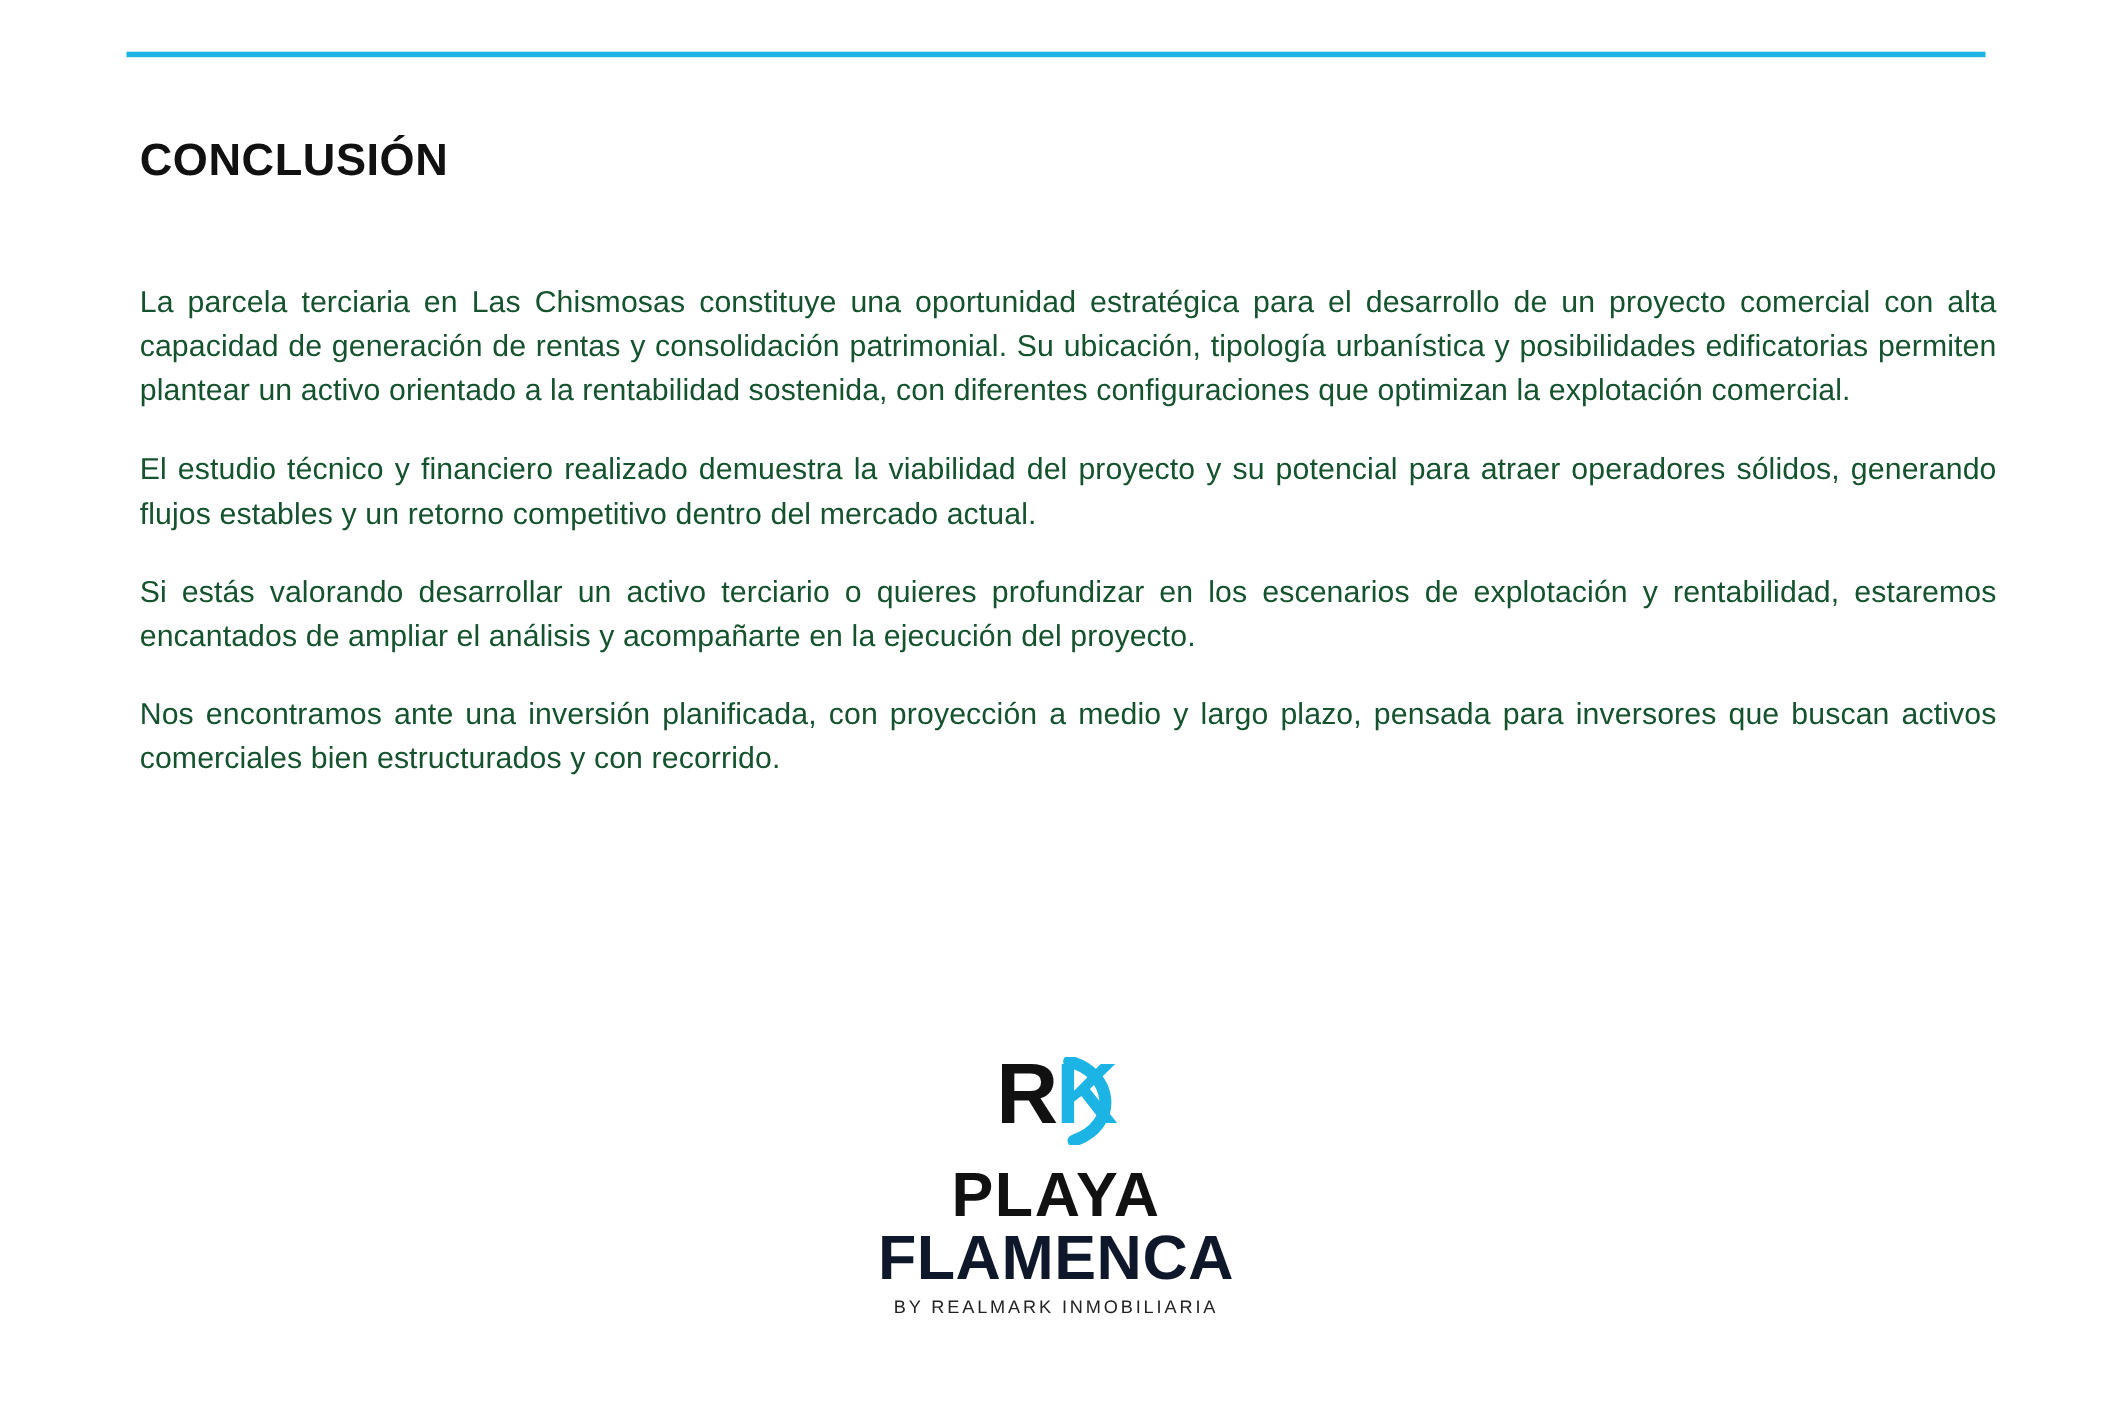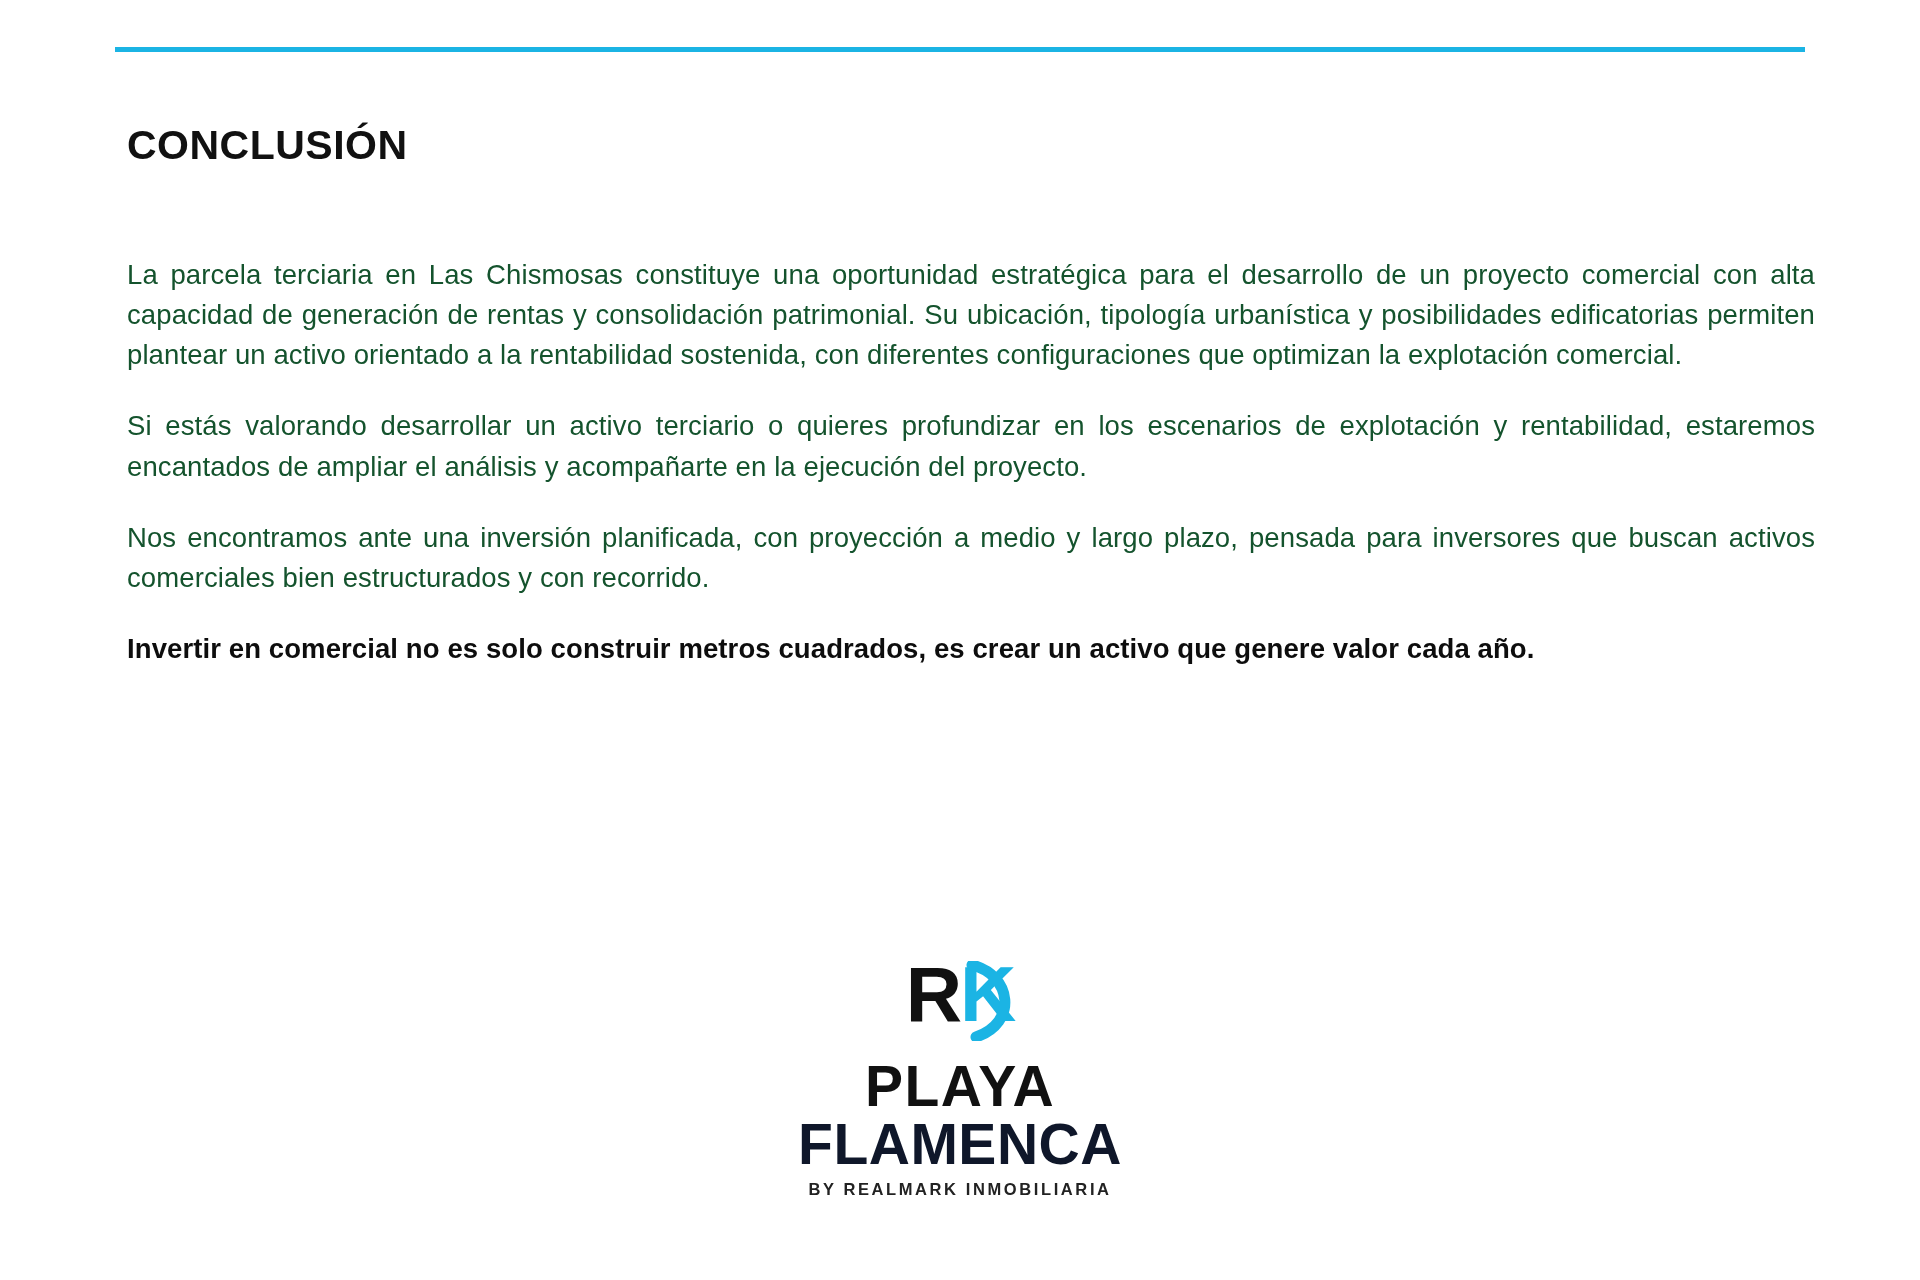--- a/index.html
+++ b/index.html
@@ -114,40 +114,40 @@
     font-size: 57px;
     font-weight: 800;
     letter-spacing: 0.5px;
     color: #0f172a;
     line-height: 1.02;
     text-align: center;
   }
   .logo-sub {
     margin-top: 7px;
     font-size: 16.5px;
-    font-weight: 700;
+    font-weight: 400;
     letter-spacing: 2.6px;
     color: #222222;
     text-align: center;
   }
 </style>
 </head>
 <body>
 
 <div class="slide">
 
   <div class="top-rule"></div>
 
   <div class="title">CONCLUSIÓN</div>
 
   <div class="body-block">
     <p class="para">La parcela terciaria en Las Chismosas constituye una oportunidad estratégica para el desarrollo de un proyecto comercial con alta capacidad de generación de rentas y consolidación patrimonial. Su ubicación, tipología urbanística y posibilidades edificatorias permiten plantear un activo orientado a la rentabilidad sostenida, con diferentes configuraciones que optimizan la explotación comercial.</p>
+    <p class="para">El estudio técnico y financiero realizado demuestra la viabilidad del proyecto y su potencial para atraer operadores sólidos, generando flujos estables y un retorno competitivo dentro del mercado actual.</p>
     <p class="para last-of-group">Si estás valorando desarrollar un activo terciario o quieres profundizar en los escenarios de explotación y rentabilidad, estaremos encantados de ampliar el análisis y acompañarte en la ejecución del proyecto.</p>
     <p class="para">Nos encontramos ante una inversión planificada, con proyección a medio y largo plazo, pensada para inversores que buscan activos comerciales bien estructurados y con recorrido.</p>
-    <p class="para-bold">Invertir en comercial no es solo construir metros cuadrados, es crear un activo que genere valor cada año.</p>
   </div>
 
   <div class="logo">
     <div class="logo-rk">
       <span class="logo-rk-text"><span>R</span><span class="k-accent">K</span></span>
       <svg class="swoosh" viewBox="0 0 54 80">
         <path d="M6 4 C 46 14, 52 62, 10 76" fill="none" stroke="#1bb4e4" stroke-width="11" stroke-linecap="round"></path>
       </svg>
     </div>
     <div class="logo-playa">PLAYA</div>

